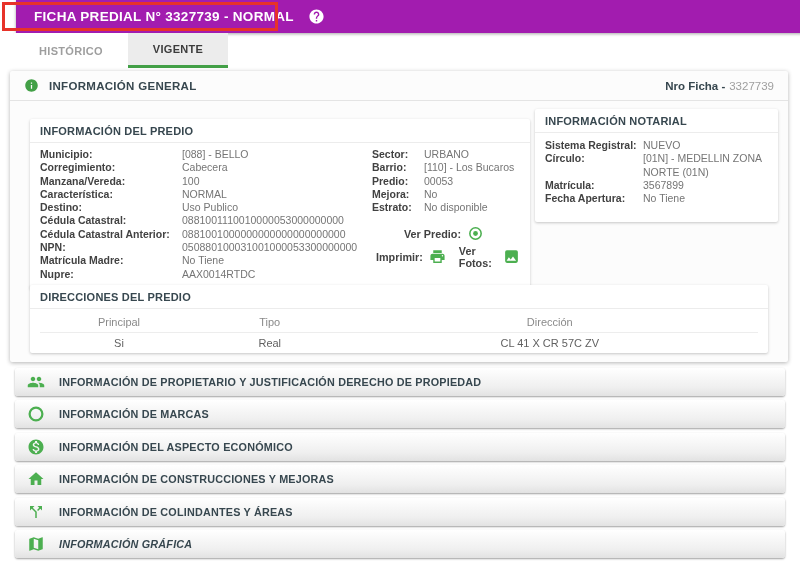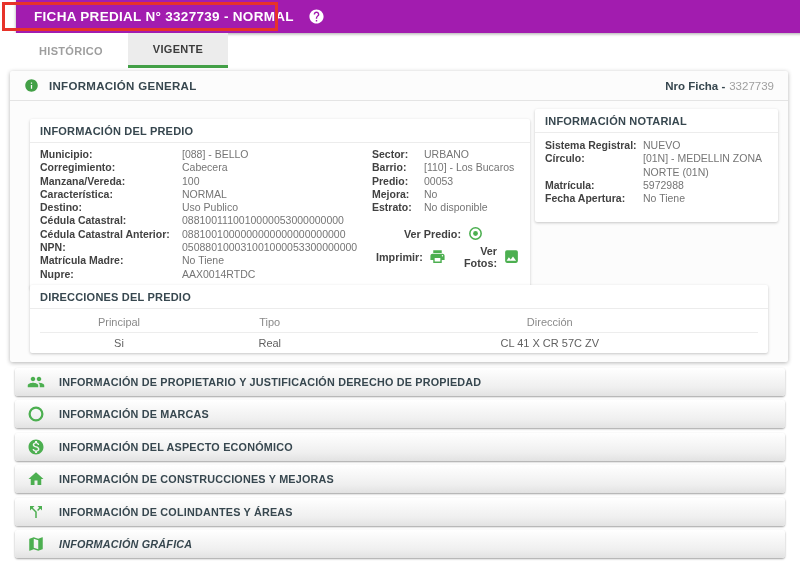--- a/index.html
+++ b/index.html
@@ -58,21 +58,21 @@
   .col-left  .flabel { width:142px; }
   .col-left  .fvalue { width:190px; }
   .col-right .flabel { width:52px; }
   .notarial-body { padding:6px 10px 0 10px; }
   .notarial-body .frow { line-height:13.3px; }
   .notarial-body .flabel { width:98px; }
   .notarial-body .fvalue { flex:1; white-space:normal; }
   
   .actions { margin-top:10px; font-size:10.8px; }
   .action-row { display:flex; align-items:center; height:19px; }
-  .action-row .alabel { font-weight:bold; color:#424242; margin-right:6px;text-align:right; }
+  .action-row .alabel { font-weight:bold; color:#424242; margin-right:6px; }
   .ver-predio-row { padding-left:32px; }
   .print-row { margin-top:4px; padding-left:4px; }
   .gap18 { width:18px; }
   .icon-btn { display:flex; cursor:pointer; }
   
   .dir-table { padding:3px 10px 0 10px; font-size:11px; }
   .dir-row { display:grid; grid-template-columns:22% 20% 58%; text-align:center; padding:4px 0; }
   .dir-head { color:#8a8a8a; border-bottom:1px solid #ededed; }
   .dir-data { color:#616161; }
   
@@ -221,21 +221,21 @@
       <div class="frow">
           <span class="flabel">Sistema Registral:</span>
           <span class="fvalue">NUEVO</span>
         </div>
       <div class="frow">
           <span class="flabel">Círculo:</span>
           <span class="fvalue">[01N] - MEDELLIN ZONA NORTE (01N)</span>
         </div>
       <div class="frow">
           <span class="flabel">Matrícula:</span>
-          <span class="fvalue">5972988</span>
+          <span class="fvalue">3567899</span>
         </div>
       <div class="frow">
           <span class="flabel">Fecha Apertura:</span>
           <span class="fvalue">No Tiene</span>
         </div>
     </div>
   </div>
 
   <div class="inner-card direcciones-card">
     <div class="card-title">DIRECCIONES DEL PREDIO</div>

